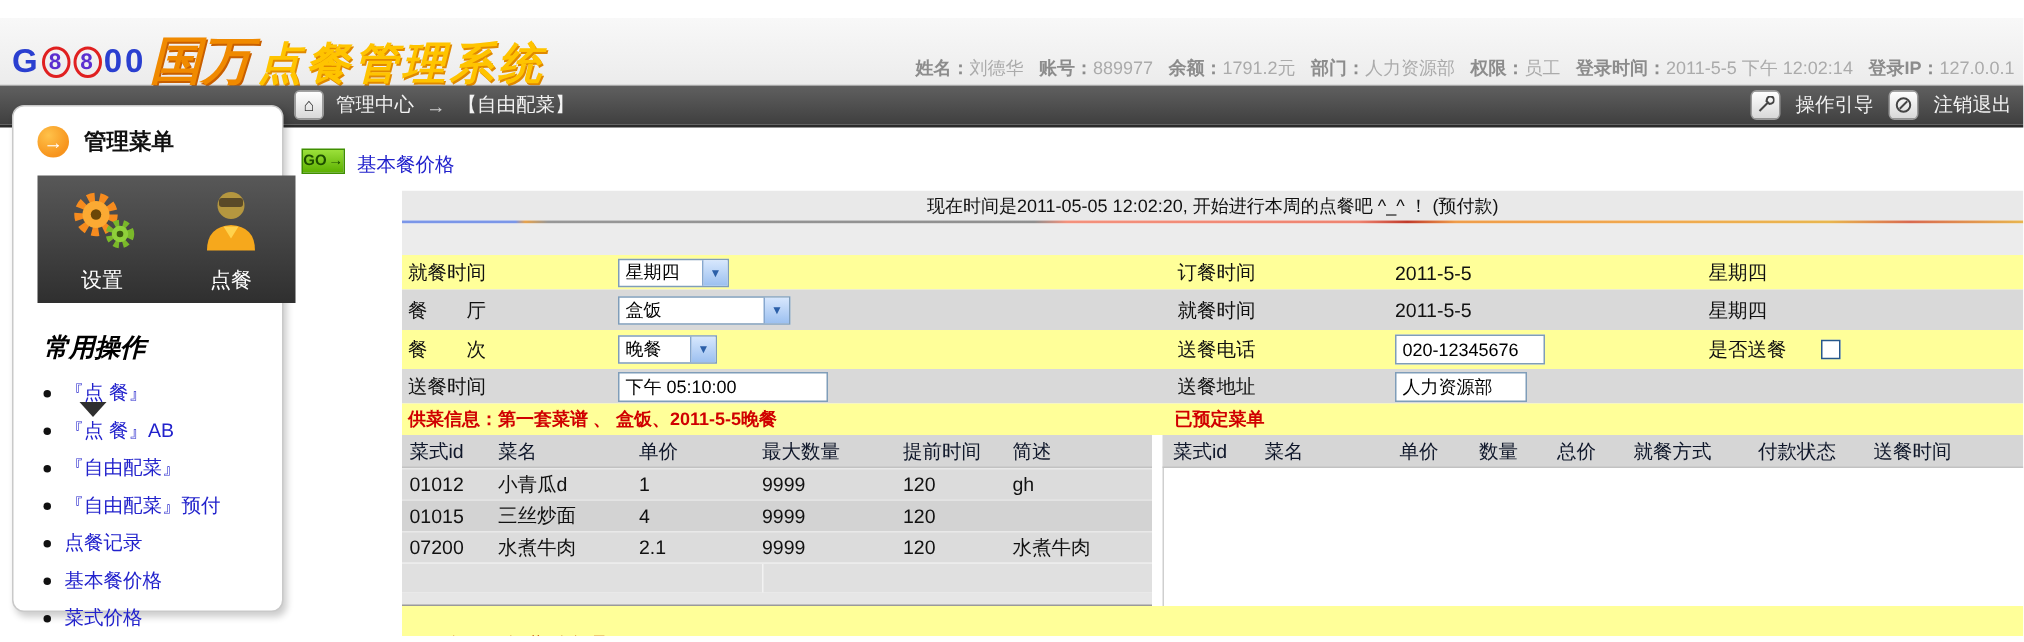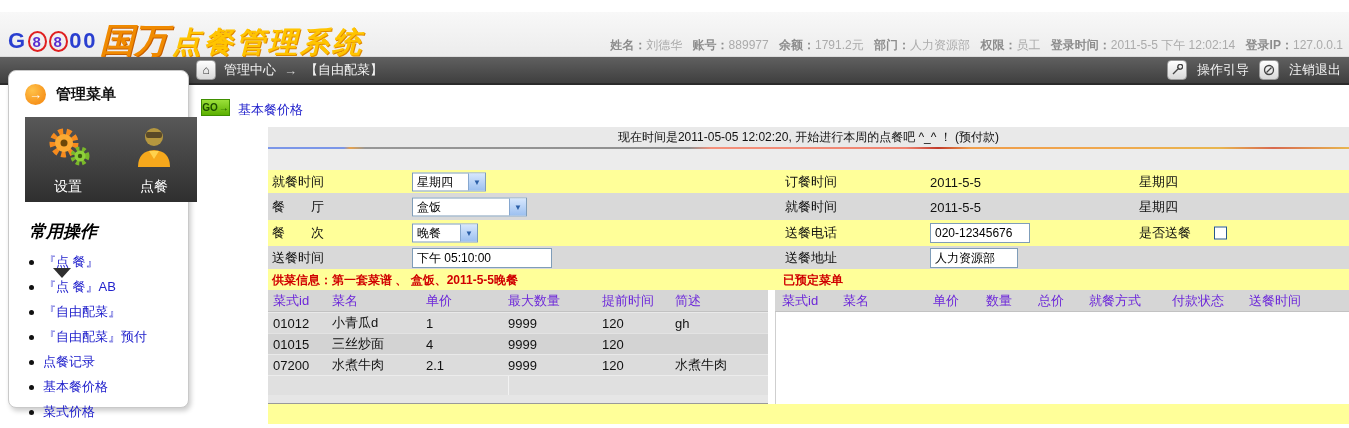--- a/index.html
+++ b/index.html
@@ -102,21 +102,21 @@
                      color:#d00000; font-weight:bold; font-size:12px; }
 
   .tables { position:relative; height:105px; background:#fff; }
   .ltable { position:absolute; left:0; top:0; width:500px; }
   .rtable { position:absolute; left:507px; top:0; width:574px; }
   .thead { position:relative; height:22px; background:#d6d6d6; border-bottom:1px solid #c2c2c2; }
   .trow  { position:relative; height:21px; }
   .r-light { background:#dcdcdc; border-top:1px solid #e9e9e9; }
   .r-dark  { background:#d3d3d3; border-top:1px solid #e3e3e3; }
   .tcell { position:absolute; top:50%; transform:translateY(-50%); font-size:13px; color:#111; white-space:nowrap; }
-  .hcell { font-size:13px; color:#6d28d9; }
+  .hcell { font-size:13px; color:#0f172a; }
   .lc0{left:5px;} .lc1{left:64px;} .lc2{left:158px;} .lc3{left:240px;} .lc4{left:334px;} .lc5{left:407px;}
   .rc0{left:7px;} .rc1{left:68px;} .rc2{left:158px;} .rc3{left:211px;} .rc4{left:263px;}
   .rc5{left:314px;} .rc6{left:397px;} .rc7{left:474px;}
   .pagerow { position:relative; height:20px; background:#e0e0e0; border-top:1px solid #ececec; }
   .pagerow .ptext { position:absolute; left:4px; top:50%; transform:translateY(-50%);
                     color:#c2410c; font-size:12px;margin-top:44px; }
   .pagerow .pdiv { position:absolute; left:240px; top:0; width:1px; height:100%; background:#f2f2f2; }
   .ltable-foot { height:9px; background:#e6e6e6; border-bottom:1px solid #9a9a9a; }
   .rtable-body { height:92px; background:#ffffff; border-left:1px solid #cfcfcf; }
 

